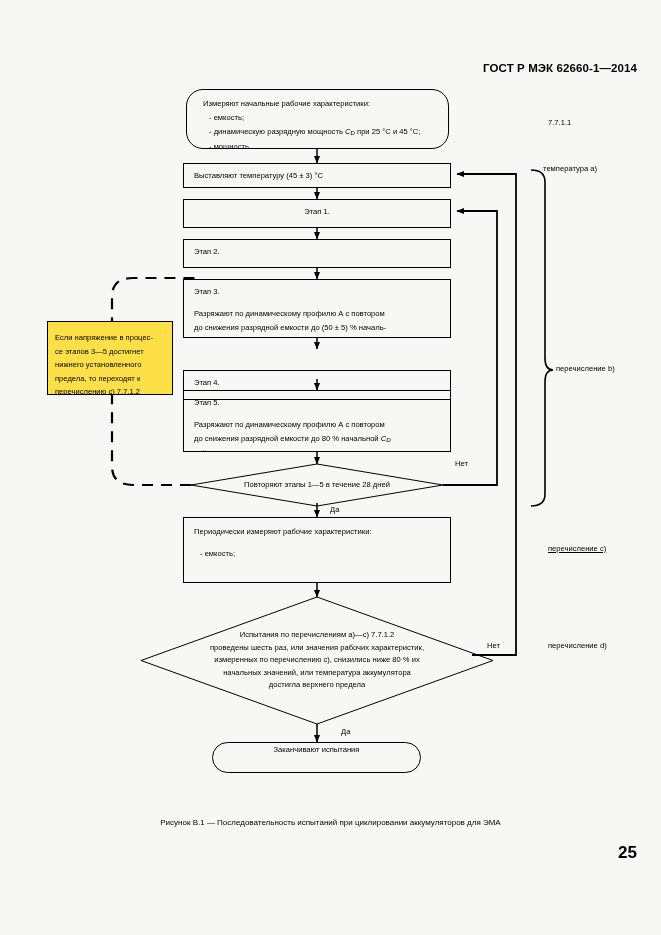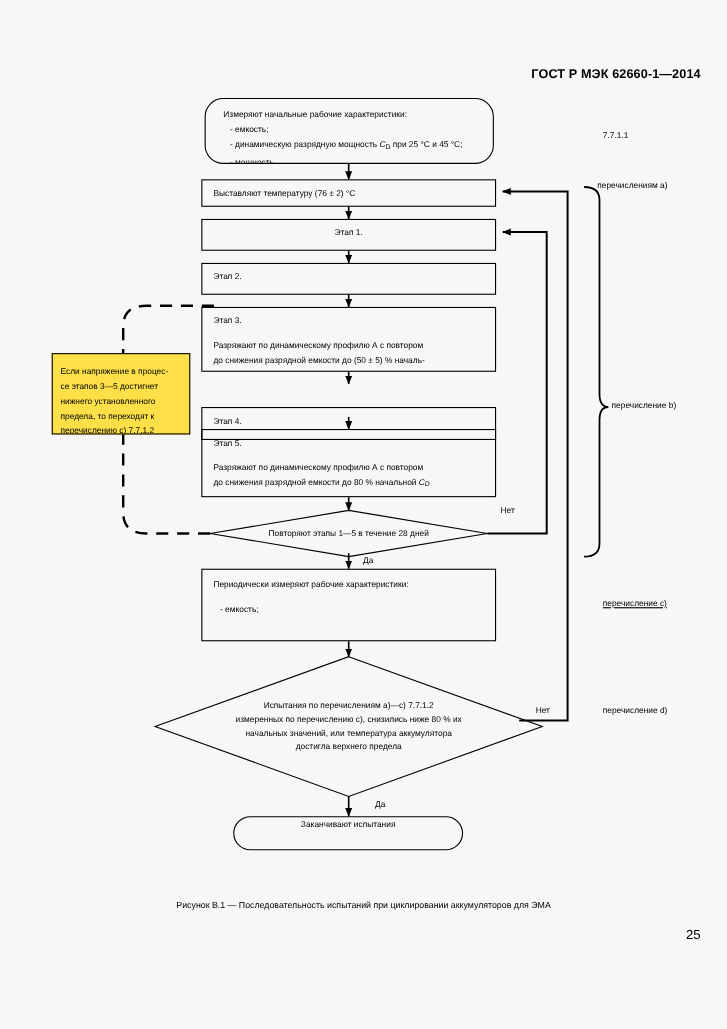--- a/index.html
+++ b/index.html
@@ -29,22 +29,22 @@
     font-size: 11.5px;
     font-weight: bold;
     color: #000;
     letter-spacing: 0.1px;
     white-space: nowrap;
   }
   .pagenum {
     position: absolute;
     right: 24px;
     top: 843px;
-    font-size: 12px;
-    font-weight: normal;
+    font-size: 17px;
+    font-weight: bold;
     color: #000;
   }
   .caption {
     position: absolute;
     left: 0;
     top: 818px;
     width: 661px;
     text-align: center;
     font-size: 8px;
     color: #000;
@@ -170,21 +170,21 @@
     <div class="pad">
       <span class="ln">Измеряют начальные рабочие характеристики:</span>
       <span class="ln ind">- емкость;</span>
       <span class="ln ind"><span>- динамическую разрядную мощность </span><span class="ital">C</span><span class="sub">D</span><span> при 25 °С и 45 °С;</span></span>
       <span class="ln ind">- мощность</span>
     </div>
   </div>
 
   <div class="node" style="left:183px; top:163px; width:268px; height:25px;">
     <div class="pad" style="padding-top:5px;">
-      <span class="ln">Выставляют температуру (76 ± 2) °С</span>
+      <span class="ln">Выставляют температуру (45 ± 3) °С</span>
     </div>
   </div>
 
   <div class="node" style="left:183px; top:199px; width:268px; height:29px;text-align:center;">
     <div class="pad">
       <span class="ln">Этап 1.</span>
     </div>
   </div>
 
   <div class="node" style="left:183px; top:239px; width:268px; height:29px;">
@@ -245,37 +245,38 @@
       <span class="ln ind">- емкость;</span>
     </div>
   </div>
 
   <div class="diamond-wrap" style="left:141px; top:597px; width:352px; height:127px;">
     <svg width="352" height="127" viewBox="0 0 352 127">
       <polygon points="176,0 352,63.5 176,127 0,63.5" fill="none" stroke="#000" stroke-width="1"></polygon>
     </svg>
     <div class="diamond-text">
       <span class="ln">Испытания по перечислениям a)—c) 7.7.1.2</span>
+      <span class="ln">проведены шесть раз, или значения рабочих характеристик,</span>
       <span class="ln">измеренных по перечислению c), снизились ниже 80 % их</span>
       <span class="ln">начальных значений, или температура аккумулятора</span>
       <span class="ln">достигла верхнего предела</span>
     </div>
   </div>
 
   <div class="node term" style="left:212px; top:742px; width:209px; height:31px;">
     <span>Заканчивают испытания</span>
   </div>
 
   <div class="lbl" style="left:455px; top:459px;">Нет</div>
   <div class="lbl" style="left:330px; top:505px;">Да</div>
   <div class="lbl" style="left:487px; top:641px;">Нет</div>
   <div class="lbl" style="left:341px; top:727px;">Да</div>
 
   <div class="rlbl" style="left:548px; top:118px;">7.7.1.1</div>
-  <div class="rlbl" style="left:543px; top:164px;">перечислениям a)</div>
+  <div class="rlbl" style="left:543px; top:164px;">температура a)</div>
   <div class="rlbl" style="left:556px; top:364px;">перечисление b)</div>
   <div class="rlbl" style="left:548px; top:544px;text-decoration:underline;">перечисление c)</div>
   <div class="rlbl" style="left:548px; top:641px;">перечисление d)</div>
 
   <div class="caption">Рисунок В.1 — Последовательность испытаний при циклировании аккумуляторов для ЭМА</div>
   <div class="pagenum">25</div>
 
 </div>
 
 </body></html>

